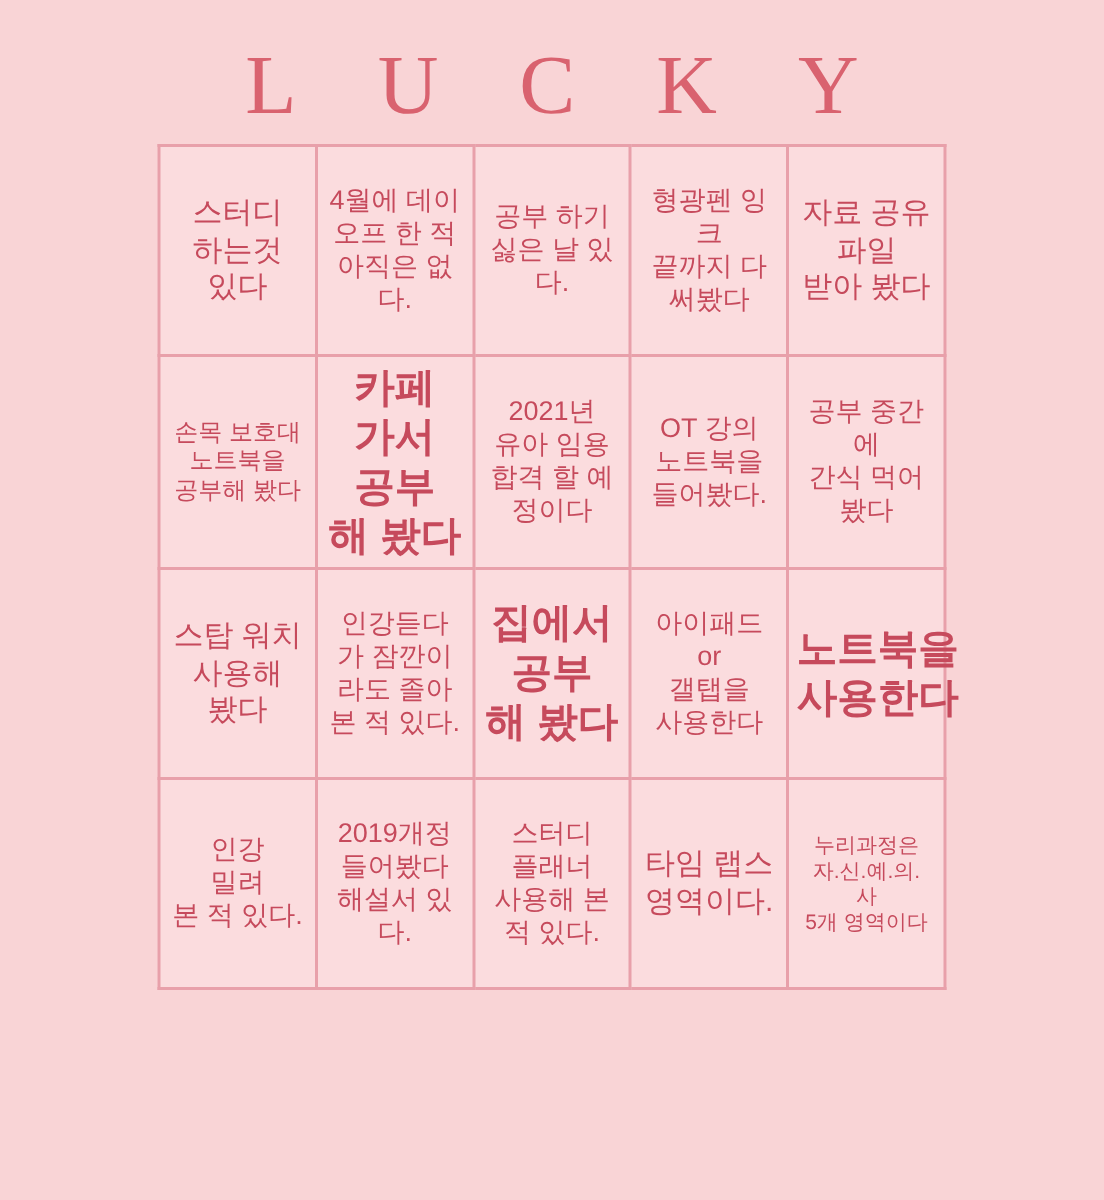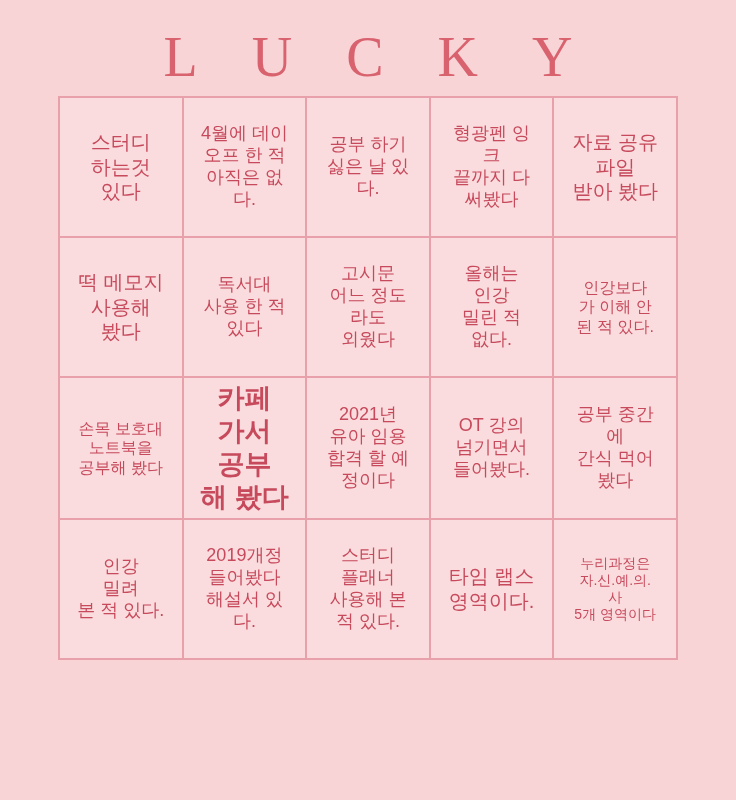--- a/index.html
+++ b/index.html
@@ -31,21 +31,21 @@
   .title span {
     font-family: "Liberation Serif", serif;
     font-size: 56px;
     font-weight: 400;
     color: #d9626f;
     letter-spacing: 0;
     line-height: 1;
   }
   .card {
     margin: 0 auto;
-    width: 620px;
+    width: 526px;
     border: 2px solid #e8a0aa;
     border-collapse: collapse;
     table-layout: fixed;
     background: #fbdcde;
   }
   .card td {
     border: 2px solid #e8a0aa;
     width: 20%;
     height: 130px;
     text-align: center;
@@ -103,75 +103,74 @@
 끝까지 다
 써봤다</span>
           </td>
         <td class="sz-lg">
             <span class="cell-text">자료 공유
 파일
 받아 봤다</span>
           </td>
       </tr>
       <tr>
-        <td class="sz-lg">
-            <span class="cell-text">떡 메모지
-사용해
-봤다</span>
-          </td>
-        <td class="sz-md">
-            <span class="cell-text">독서대
-사용 한 적
-있다</span>
-          </td>
-        <td class="sz-md">
-            <span class="cell-text">고시문
-어느 정도
-라도
-외웠다</span>
-          </td>
-        <td class="sz-md">
-            <span class="cell-text">올해는
-인강
-밀린 적
-없다.</span>
-          </td>
-        <td class="sz-sm">
-            <span class="cell-text">인강보다
-가 이해 안
-된 적 있다.</span>
-          </td>
-      </tr>
-      <tr>
         <td class="sz-sm">
             <span class="cell-text">손목 보호대
 노트북을
 공부해 봤다</span>
           </td>
         <td class="sz-xl">
             <span class="cell-text">카페 가서
 공부
 해 봤다</span>
           </td>
         <td class="sz-md">
             <span class="cell-text">2021년
 유아 임용
 합격 할 예
 정이다</span>
           </td>
         <td class="sz-md">
             <span class="cell-text">OT 강의
-넘기면서
+노트북을
 들어봤다.</span>
           </td>
         <td class="sz-md">
             <span class="cell-text">공부 중간
 에
 간식 먹어
 봤다</span>
+          </td>
+      </tr>
+      <tr>
+        <td class="sz-lg">
+            <span class="cell-text">스탑 워치
+사용해
+봤다</span>
+          </td>
+        <td class="sz-md">
+            <span class="cell-text">인강듣다
+가 잠깐이
+라도 졸아
+본 적 있다.</span>
+          </td>
+        <td class="sz-xl">
+            <span class="cell-text">집에서
+공부
+해 봤다</span>
+          </td>
+        <td class="sz-md">
+            <span class="cell-text">아이패드
+or
+갤탭을
+사용한다</span>
+          </td>
+        <td class="sz-xl">
+            <span class="cell-text">노트북을
+사용한다</span>
           </td>
       </tr>
       <tr>
         <td class="sz-md">
             <span class="cell-text">인강
 밀려
 본 적 있다.</span>
           </td>
         <td class="sz-md">
             <span class="cell-text">2019개정

